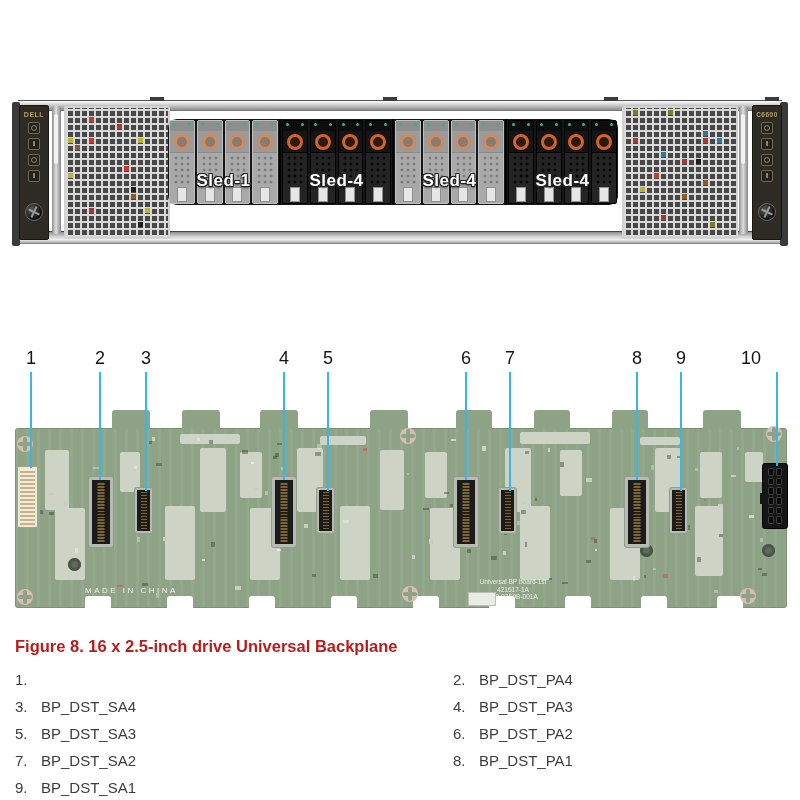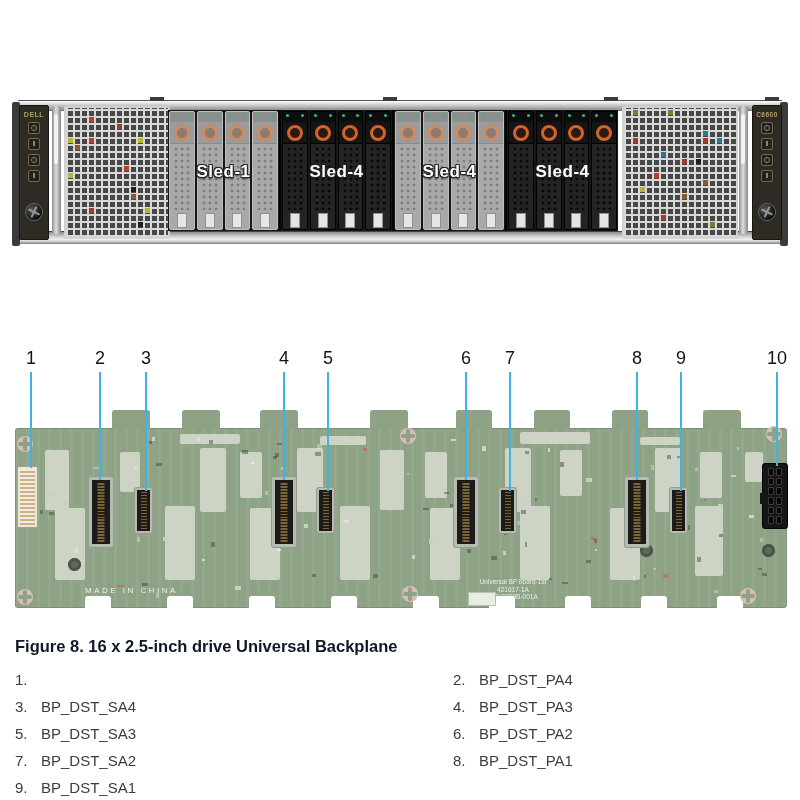--- a/index.html
+++ b/index.html
@@ -27,21 +27,21 @@
   .screw::after{top:2px;bottom:2px;left:7px;width:2px;transform:rotate(25deg);}
   .latch{position:absolute;top:6px;width:9px;height:128px;border-radius:3px;
     background:linear-gradient(90deg,#8e8e8e,#dedede 45%,#868686);}
   .latch::before{content:"";position:absolute;left:2px;top:8px;width:4px;height:50px;border-radius:3px;background:#f2f2f2;}
   .grille{position:absolute;top:6px;height:129px;border:2px solid #d2d2d2;border-radius:2px;
     background:
       repeating-linear-gradient(90deg,#d8d8d8 0 2px,transparent 2px 7px),
       repeating-linear-gradient(0deg,#d8d8d8 0 2px,transparent 2px 7px),
       #474747;}
   .speck{position:absolute;width:5px;height:5px;}
-  #bays{position:absolute;left:156px;top:10px;width:450px;height:121px;background:#161616;display:flex;}
+  #bays{position:absolute;left:156px;top:19px;width:450px;height:86px;background:#161616;display:flex;border-radius:9px;}
   .sled{position:relative;flex:1;display:flex;gap:2px;padding:1px;border-right:2px solid #050505;}
   .sled:last-child{border-right:none;}
   .carrier{flex:1;display:flex;flex-direction:column;border-radius:2px;overflow:hidden;}
   .carrier.dark{background:#242424;border:1px solid #000;}
   .carrier.faded{background:#a9a9a9;border:1px solid #bfbfbf;}
   .led-bar{height:8px;display:flex;justify-content:space-between;padding:2px 3px 0;}
   .dark .led-bar{background:#0d0d0d;}
   .faded .led-bar{background:#8e8e8e;}
   .led{width:3px;height:3px;border-radius:50%;background:#35b487;}
   .btn-zone{height:21px;display:flex;align-items:center;justify-content:center;}
@@ -85,21 +85,21 @@
   .conn-power{background:#161616;border:1px solid #000;border-radius:3px;display:grid;
     grid-template-columns:1fr 1fr;gap:2px;padding:4px 5px;box-sizing:border-box;}
   .conn-power::before{content:"";position:absolute;left:-3px;top:45%;width:3px;height:11px;background:#161616;}
   .pin-hole{background:#030303;border:1px solid #3c3c3c;border-radius:1px;}
   .made-in{position:absolute;left:85px;top:586px;color:rgba(255,255,255,.85);font-size:8px;letter-spacing:2.5px;z-index:3;}
   .silk{position:absolute;left:438px;top:578px;width:150px;color:rgba(255,255,255,.8);font-size:6.5px;
     line-height:7.5px;text-align:center;z-index:3;}
   .silk-label{position:absolute;left:468px;top:592px;width:26px;height:12px;background:#e9ece5;border:1px solid #b9c0b2;z-index:3;}
 
   
-  #caption{position:absolute;left:15px;top:637px;font-size:16.5px;font-weight:bold;color:#0f172a;}
+  #caption{position:absolute;left:15px;top:637px;font-size:16.5px;font-weight:bold;color:#b91c1c;}
   #legend{position:absolute;left:15px;top:666px;width:775px;font-size:15px;color:#3d3d3d;}
   .lrow{display:flex;height:27px;align-items:center;}
   .lcell{display:flex;align-items:baseline;}
   .lcell.left{width:438px;flex:none;}
   .lnum{min-width:26px;flex:none;}
 </style>
 </head>
 <body>
 
 <div id="fig">
@@ -406,21 +406,21 @@
       <div class="co-num" style="left: 328px;">5</div>
       <div class="co-line" style="left: 328px; height: 119px;"></div>
       <div class="co-num" style="left: 466px;">6</div>
       <div class="co-line" style="left: 466px; height: 108px;"></div>
       <div class="co-num" style="left: 510px;">7</div>
       <div class="co-line" style="left: 510px; height: 119px;"></div>
       <div class="co-num" style="left: 637px;">8</div>
       <div class="co-line" style="left: 637px; height: 108px;"></div>
       <div class="co-num" style="left: 681px;">9</div>
       <div class="co-line" style="left: 681px; height: 119px;"></div>
-      <div class="co-num" style="left: 777px;">10</div>
+      <div class="co-num" style="left: 751px;">10</div>
       <div class="co-line" style="left: 777px; height: 94px;"></div>
     </div>
 
   <div id="board-layer">
     <div id="board"></div>
     <div class="made-in">MADE IN CHINA</div>
     <div class="silk" id="silk-text">
         <div>Universal BP board-1st</div>
         <div>421617-1A</div>
         <div>540-07F9B-001A</div>

